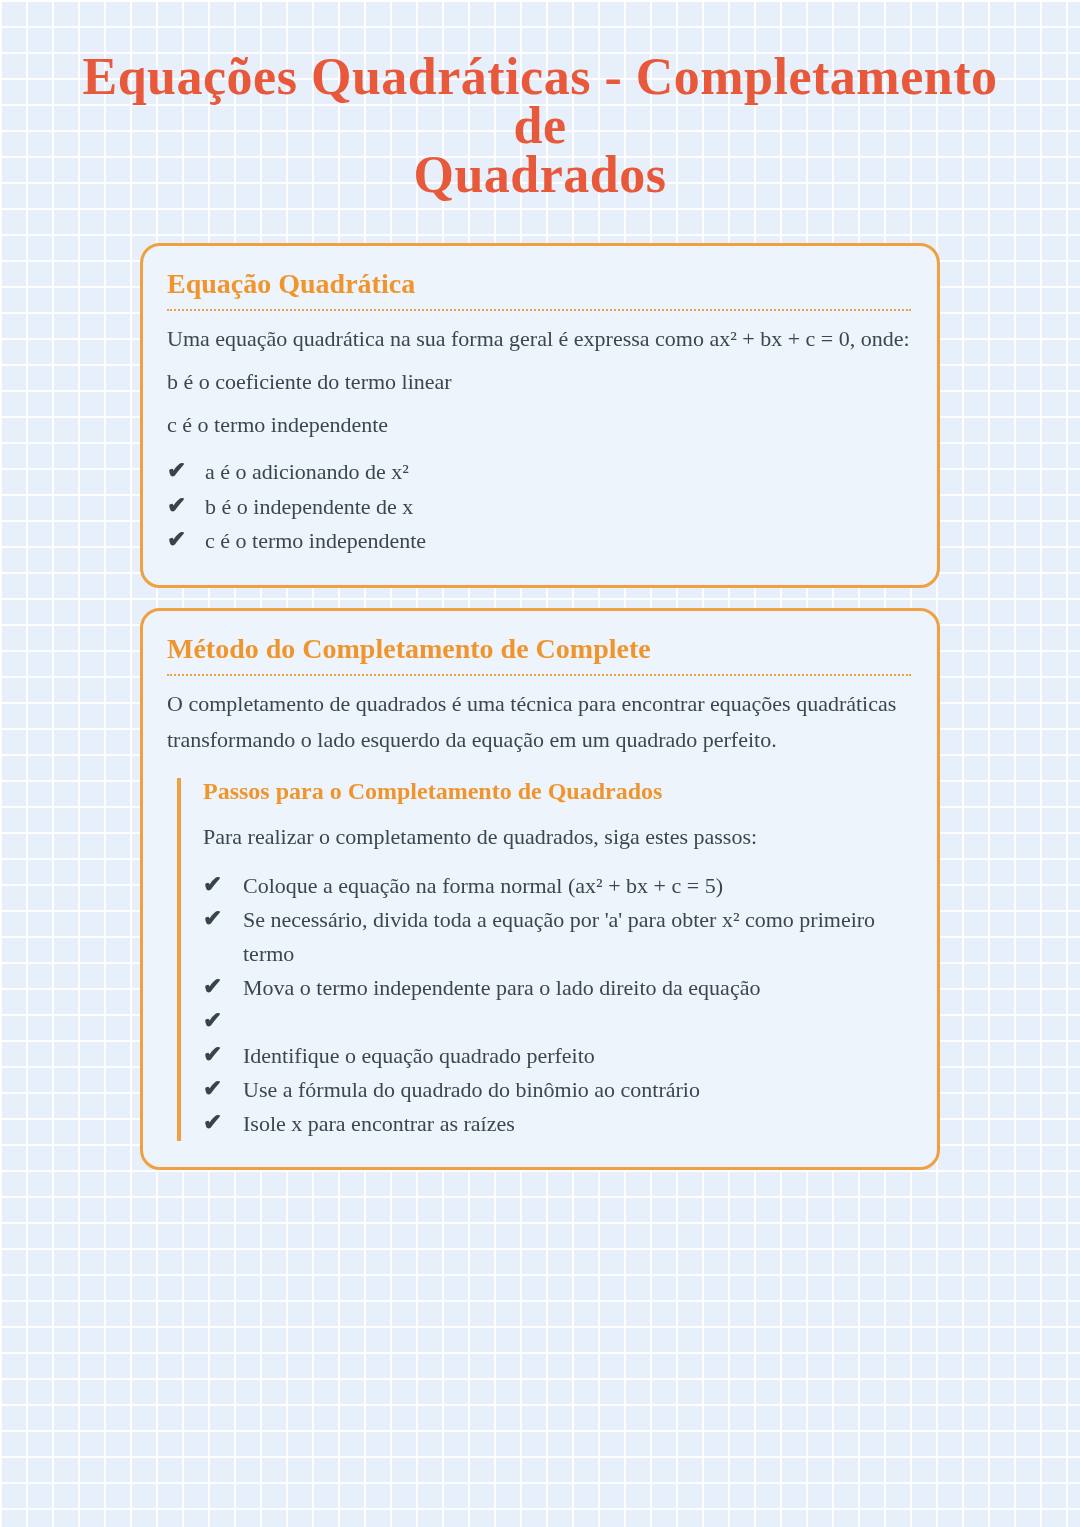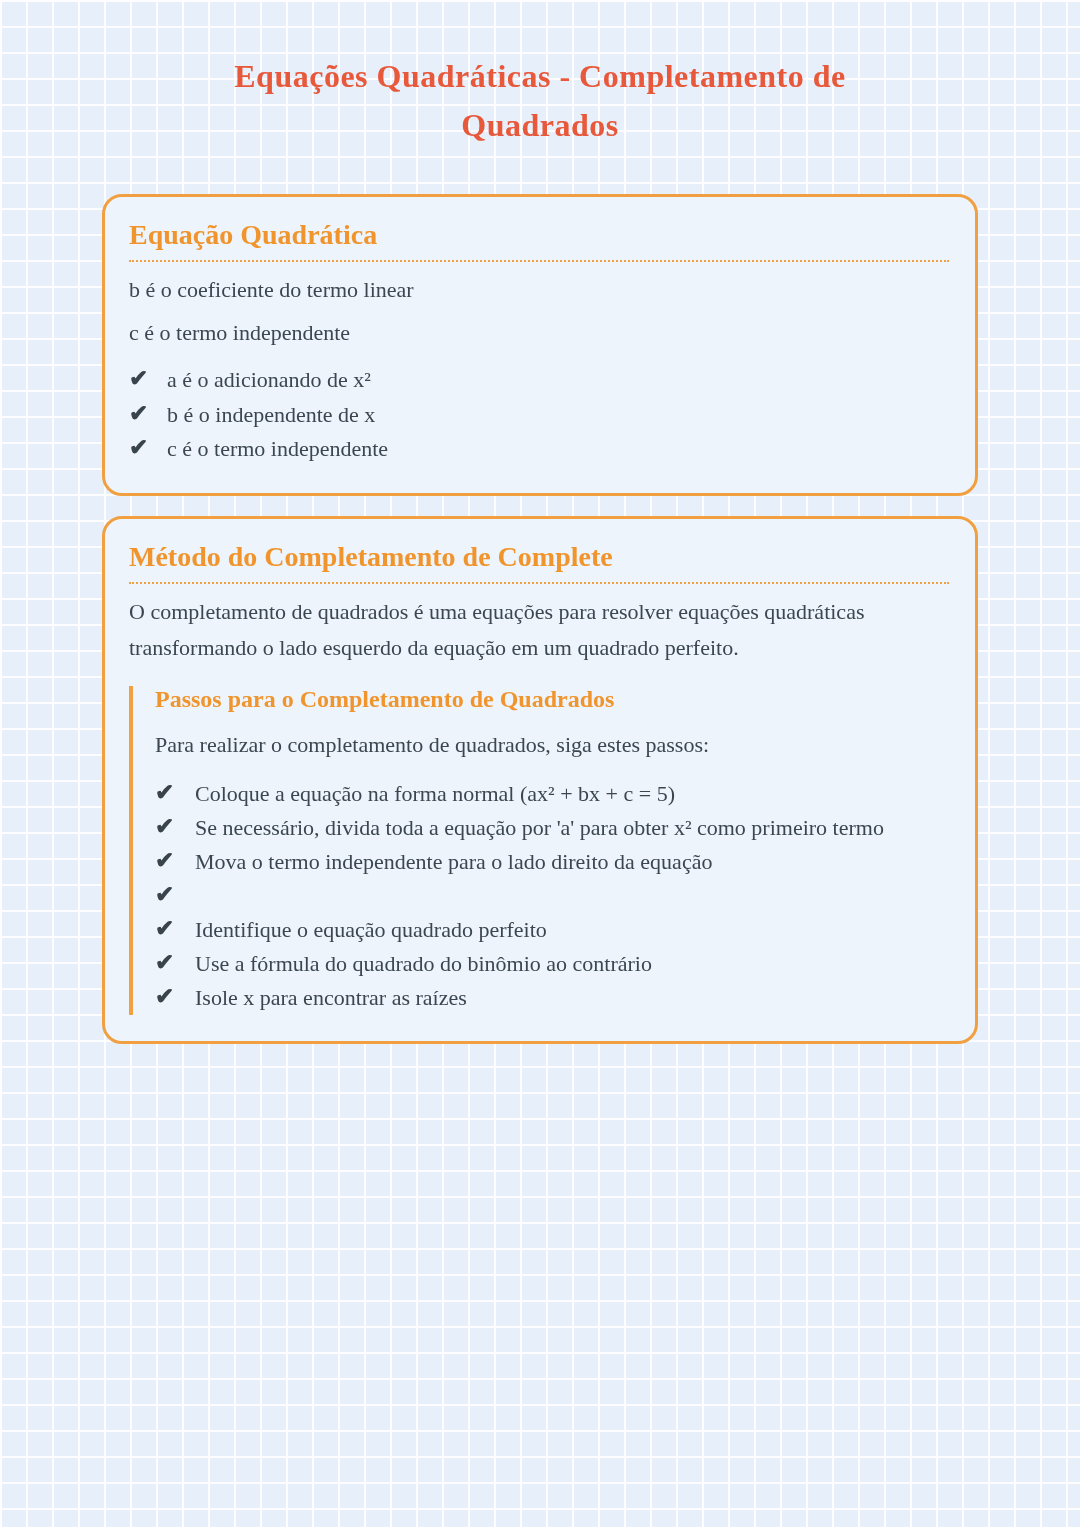--- a/index.html
+++ b/index.html
@@ -14,29 +14,29 @@
     background-image:
       linear-gradient(rgba(255,255,255,0.9) 2px, transparent 2px),
       linear-gradient(90deg, rgba(255,255,255,0.9) 2px, transparent 2px);
     background-size: 26px 26px;
     color: #3b4650;
   }
 
   .page-title {
     margin: 52px 70px 0;
     text-align: center;
-    font-size: 32px;
+    font-size: 52px;
     line-height: 49px;
     font-weight: 700;
     color: #e8583b;
     letter-spacing: 0.5px;
   }
 
   .card {
-    width: 876px;
+    width: 800px;
     margin: 44px auto 0;
     background: #edf4fb;
     border: 3px solid #f0a041;
     border-radius: 20px;
     padding: 22px 26px 26px 24px;
   }
 
   .card + .card { margin-top: 20px; }
 
   .card-heading {
@@ -68,20 +68,21 @@
   .check-icon {
     flex: 0 0 38px;
     font-size: 23px;
     font-weight: 700;
     color: #39434b;
     transform: translateY(-1px);
   }
 
   .subsection {
     margin-top: 20px;
+    margin-left: 10px;
     border-left: 4px solid #f0a041;
     padding-left: 22px;
   }
 
   .sub-heading {
     font-size: 24px;
     font-weight: 700;
     color: #f0952e;
     margin-bottom: 14px;
   }
@@ -100,20 +101,21 @@
 <h1 class="page-title">
   <span>Equações Quadráticas - Completamento de</span><br>
   <span>Quadrados</span>
 </h1>
 
 <section class="card">
   <h2 class="card-heading">Equação Quadrática</h2>
 
   <div>
 
+      <p class="para">Uma equação quadrática na sua forma geral é expressa como ax² + bx + c = 0, onde:</p>
 
 
       <p class="para">b é o coeficiente do termo linear</p>
 
       <p class="para">c é o termo independente</p>
     </div>
 
   <div class="checklist">
 
       <div class="check-item">
@@ -131,21 +133,21 @@
         <span>c é o termo independente</span>
       </div>
     </div>
 </section>
 
 <section class="card">
   <h2 class="card-heading">Método do Completamento de Complete</h2>
 
   <div>
 
-      <p class="para">O completamento de quadrados é uma equações para resolver equações quadráticas transformando o lado esquerdo da equação em um quadrado perfeito.</p>
+      <p class="para">O completamento de quadrados é uma técnica para encontrar equações quadráticas transformando o lado esquerdo da equação em um quadrado perfeito.</p>
     </div>
 
   <div class="subsection">
     <h3 class="sub-heading">Passos para o Completamento de Quadrados</h3>
 
     <p class="para">Para realizar o completamento de quadrados, siga estes passos:</p>
 
     <div class="checklist">
 
         <div class="check-item">

